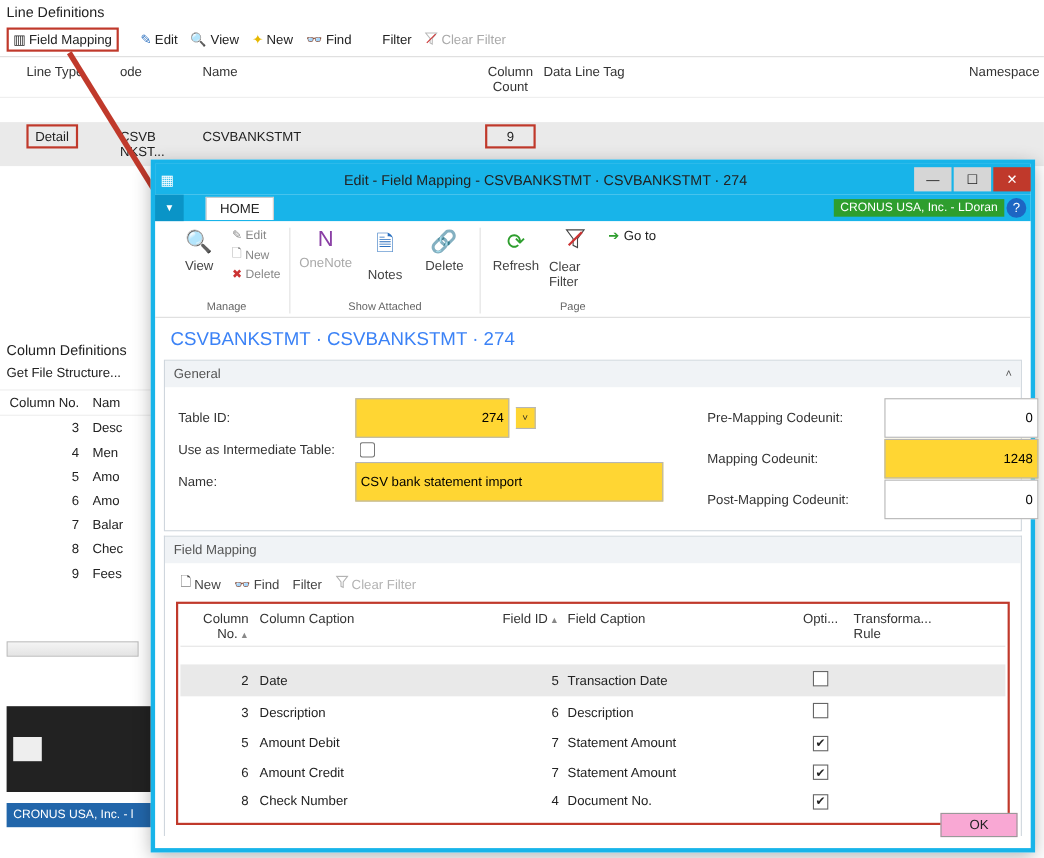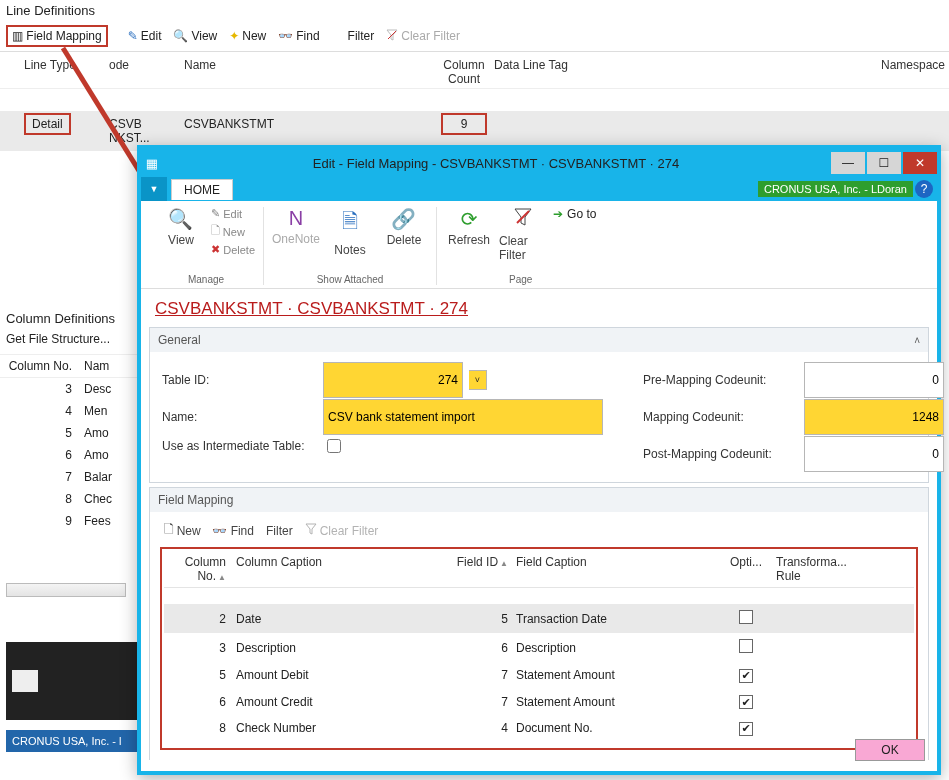--- a/index.html
+++ b/index.html
@@ -45,38 +45,38 @@
   .win-btn{width:34px; height:22px; display:flex; align-items:center; justify-content:center;
     margin-left:2px; font-size:12px;}
   .btn-min{background:#d6d6d6;}
   .btn-max{background:#d6d6d6;}
   .btn-close{background:#c0392b; color:#fff;}
   .modal .tico{width:22px; text-align:center; color:#fff;}
   .homebar{height:24px; display:flex; align-items:center; background:#18b4e9;}
   .homebar .drop{width:26px; height:24px; background:#0a94c7; color:#fff;
     display:flex; align-items:center; justify-content:center; font-size:9px;}
   .homebar .tab{background:#fff; padding:3px 12px; border:1px solid #ccc; border-bottom:none;
-    font-size:12px; margin-left:4px;}
+    font-size:12px; margin-left:20px;}
   .homebar .spacer{flex:1;}
   .homebar .company{background:#2e9e2e; color:#fff; padding:2px 6px; font-size:11px; margin-right:2px;}
   .homebar .help{width:18px; height:18px; border-radius:50%; background:#1d66c3; color:#fff;
     display:flex; align-items:center; justify-content:center; font-size:12px; margin-right:4px;}
   .ribbon{display:flex; align-items:flex-start; padding:6px 8px 2px 8px;
     border-bottom:1px solid #ddd; height:88px;}
   .ribbon .grp{display:flex; flex-direction:column; align-items:center; padding:0 8px;
     border-right:1px solid #e2e2e2; height:78px; justify-content:space-between;}
   .ribbon .grp:last-child{border-right:none;}
   .ribbon .bigbtn{display:flex; flex-direction:column; align-items:center; gap:2px; width:48px;
     color:#444;}
   .ribbon .bigbtn .ic{font-size:20px; color:#2a6fbf;}
   .ribbon .side{display:flex; flex-direction:column; gap:2px; color:#888;}
   .ribbon .side .sm{display:flex; align-items:center; gap:3px; font-size:11px;}
   .ribbon .grplabel{font-size:10px; color:#666;}
   .ribbon .row{display:flex; align-items:flex-start; gap:6px;}
-  .breadcrumb{color:#b91c1c; font-size:17px; padding:10px 14px 4px 14px;text-decoration:underline;}
+  .breadcrumb{color:#3b82f6; font-size:17px; padding:10px 14px 4px 14px;}
   .section{margin:4px 8px; border:1px solid #cfd6dd;}
   .section .sh{background:#f0f3f6; padding:5px 8px; color:#555; display:flex;
     justify-content:space-between; align-items:center;}
   .section .sh .chev{font-size:10px;}
   .general-body{padding:10px 12px; display:flex; gap:40px;}
   .form-col{flex:1; display:flex; flex-direction:column; gap:1px;}
   .frow{display:flex; align-items:center; gap:6px;}
   .frow label{width:155px; color:#333;}
   .inp{border:1px solid #b6b6b6; height:36px; font-size:12px; padding:0 4px; width:140px;}
   .inp.yellow{background:#ffd633;}
@@ -306,26 +306,26 @@
       <span class="chev">˄</span>
     </div>
     <div class="general-body">
       <div class="form-col">
         <div class="frow">
           <label>Table ID:</label>
           <input class="inp yellow right" value="274" style="">
           <div class="sel-btn">˅</div>
         </div>
         <div class="frow">
+          <label>Use as Intermediate Table:</label>
+          <input type="checkbox" class="chk" style="">
+        </div>
+        <div class="frow">
           <label>Name:</label>
           <input class="inp yellow wide" value="CSV bank statement import" style="">
-        </div>
-        <div class="frow">
-          <label>Use as Intermediate Table:</label>
-          <input type="checkbox" class="chk" style="">
         </div>
       </div>
       <div class="form-col">
         <div class="frow">
           <label>Pre-Mapping Codeunit:</label>
           <input class="inp right" value="0" style="">
 
         </div>
         <div class="frow">
           <label>Mapping Codeunit:</label>

